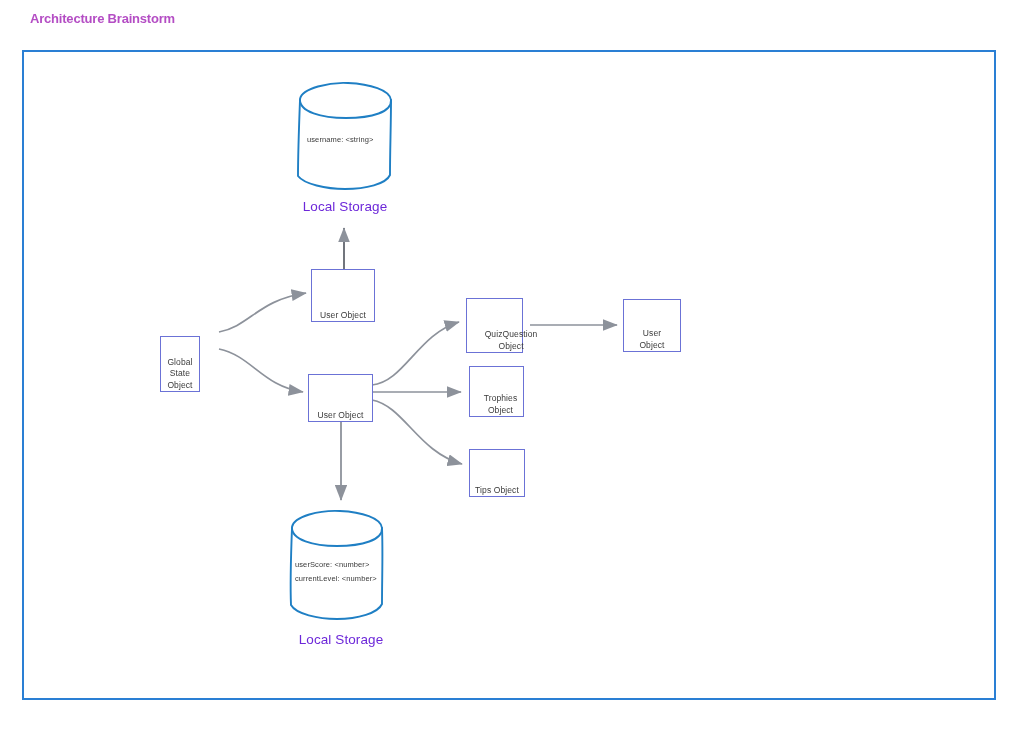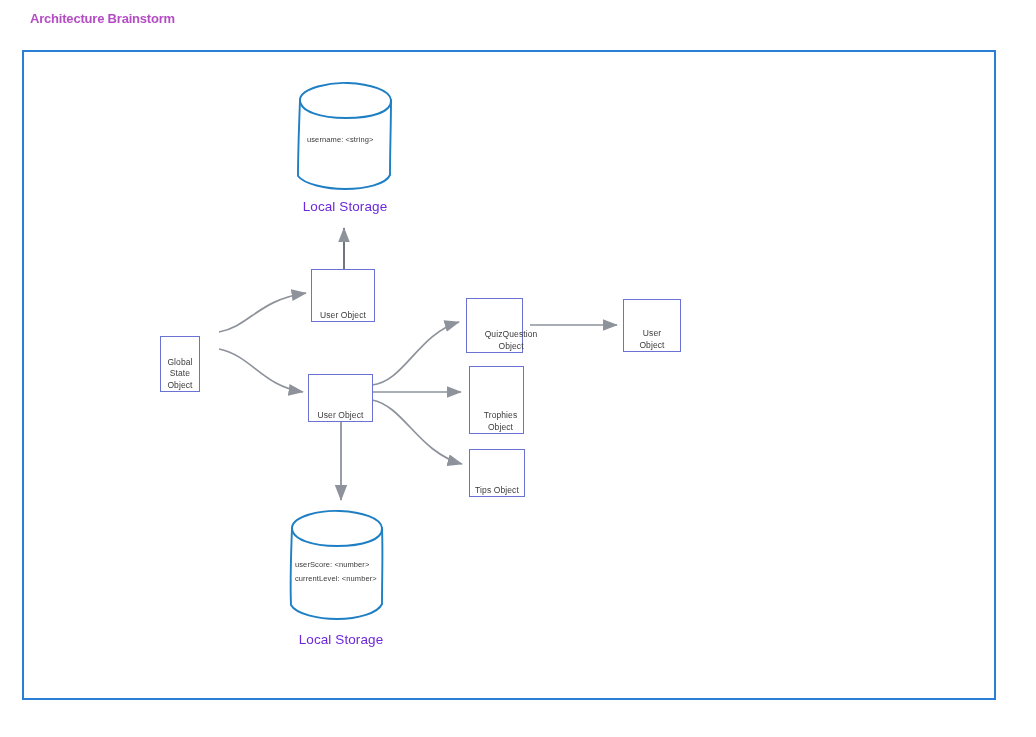--- a/index.html
+++ b/index.html
@@ -151,21 +151,21 @@
   </div>
 </div>
 
 <div class="node-box" style="left:466px; top:298px; width:57px; height:55px;padding-left:33px;">
   <div>
     <span>QuizQuestion</span>
     <span>Object</span>
   </div>
 </div>
 
-<div class="node-box" style="left:469px; top:366px; width:55px; height:68px;padding-left:8px;">
+<div class="node-box" style="left:469px; top:366px; width:55px; height:51px;padding-left:8px;">
   <div>
     <span>Trophies</span>
     <span>Object</span>
   </div>
 </div>
 
 <div class="node-box" style="left:469px; top:443px; width:56px; height:48px;margin-top:6px;">
   <div>
     <span>Tips Object</span>
   </div>

